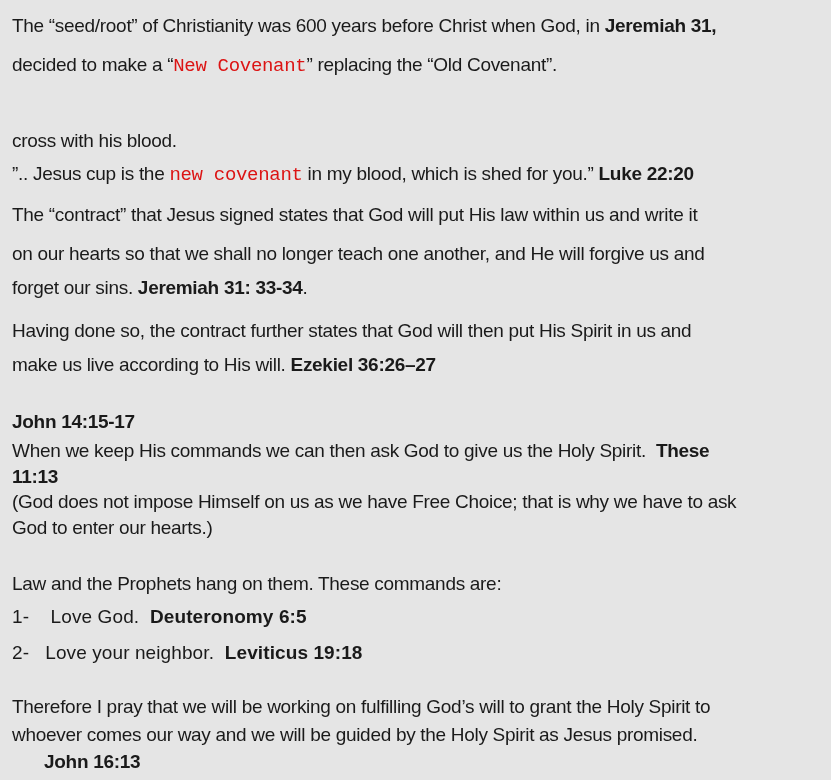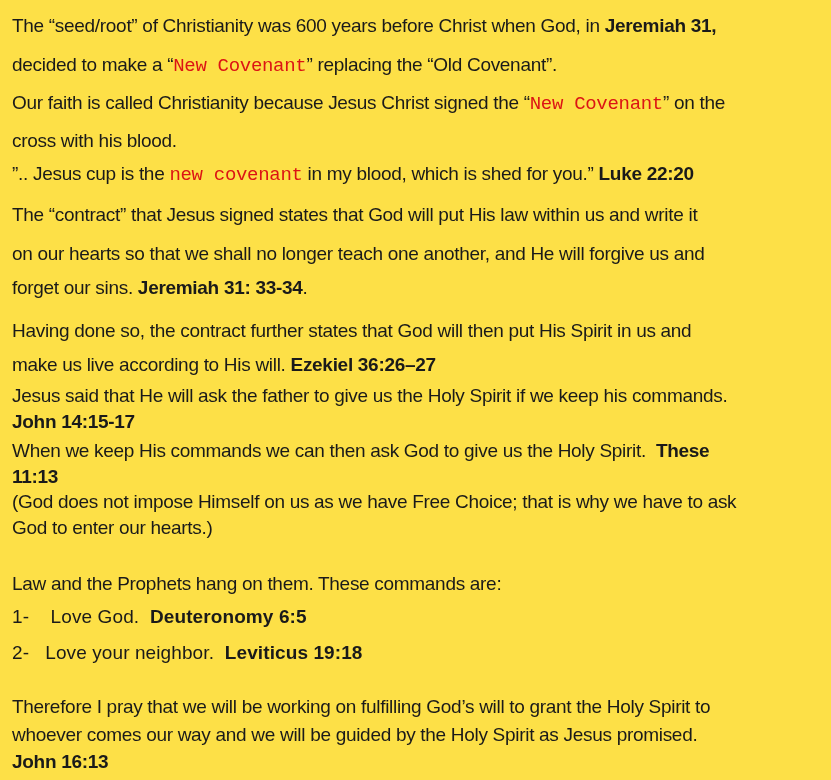--- a/index.html
+++ b/index.html
@@ -10,21 +10,21 @@
   body {
     width: 831px;
     height: 780px;
     overflow: hidden;
     font-family: "Liberation Sans", sans-serif;
   }
   .page {
     position: relative;
     width: 831px;
     height: 780px;
-    background: #fde047;
+    background: #e5e5e5;
     color: #1a1a1a;
   }
   .line {
     position: absolute;
     left: 12px;
     height: 26px;
     line-height: 26px;
     font-size: 19px;
     letter-spacing: -0.3px;
     white-space: pre;
@@ -48,48 +48,46 @@
   .l13 { top: 438px; }
   .l14 { top: 464px; }
   .l15 { top: 489px; }
   .l16 { top: 515px; }
   .l17 { top: 545px; }
   .l18 { top: 571px; }
   .l19 { top: 604px; letter-spacing: 0.1px; }
   .l20 { top: 640px; letter-spacing: 0.1px; }
   .l21 { top: 694px; text-align: center; }
   .l22 { top: 722px; }
-  .l23 { top: 749px; }
+  .l23 { top: 749px; margin-left: 32px; }
 </style>
 </head>
 <body>
 
 <div class="page">
 
   <div class="line l1"><span class="seg">The “seed/root” of Christianity was 600 years before Christ when God, in </span><span class="seg bold">Jeremiah 31,</span></div>
 
   <div class="line l2"><span class="seg">decided to make a “</span><span class="seg red">New Covenant</span><span class="seg">” replacing the “Old Covenant”.</span></div>
 
-  <div class="line l3"><span class="seg">Our faith is called Christianity because Jesus Christ signed the “</span><span class="seg red">New Covenant</span><span class="seg">” on the</span></div>
 
   <div class="line l4"><span class="seg">cross with his blood.</span></div>
 
   <div class="line l5"><span class="seg">”.. Jesus cup is the </span><span class="seg red">new covenant</span><span class="seg"> in my blood, which is shed for you.” </span><span class="seg bold">Luke 22:20</span></div>
 
   <div class="line l6"><span class="seg">The “contract” that Jesus signed states that God will put His law within us and write it</span></div>
 
   <div class="line l7"><span class="seg">on our hearts so that we shall no longer teach one another, and He will forgive us and</span></div>
 
   <div class="line l8"><span class="seg">forget our sins. </span><span class="seg bold">Jeremiah 31: 33-34</span><span class="seg">.</span></div>
 
   <div class="line l9"><span class="seg">Having done so, the contract further states that God will then put His Spirit in us and</span></div>
 
   <div class="line l10"><span class="seg">make us live according to His will. </span><span class="seg bold">Ezekiel 36:26–27</span></div>
 
-  <div class="line l11"><span class="seg">Jesus said that He will ask the father to give us the Holy Spirit if we keep his commands.</span></div>
 
   <div class="line l12"><span class="seg bold">John 14:15-17</span></div>
 
   <div class="line l13"><span class="seg">When we keep His commands we can then ask God to give us the Holy Spirit.  </span><span class="seg bold">These</span></div>
 
   <div class="line l14"><span class="seg bold">11:13</span></div>
 
   <div class="line l15"><span class="seg">(God does not impose Himself on us as we have Free Choice; that is why we have to ask</span></div>
 
   <div class="line l16"><span class="seg">God to enter our hearts.)</span></div>

